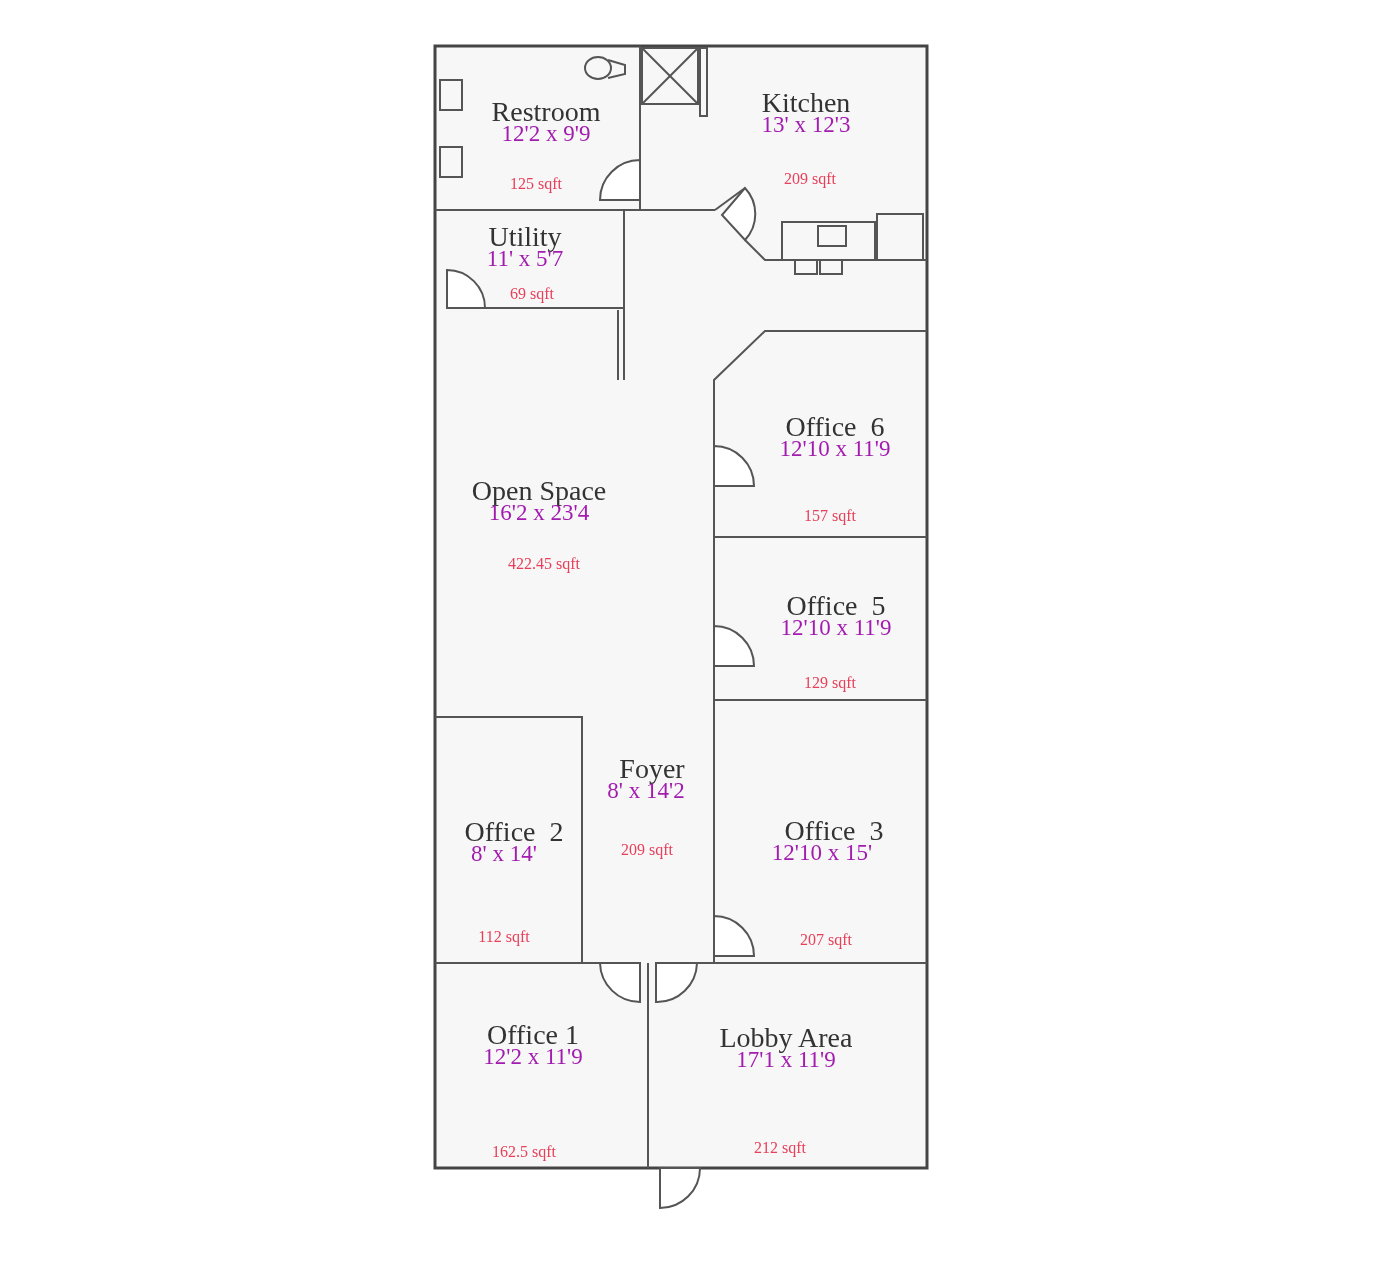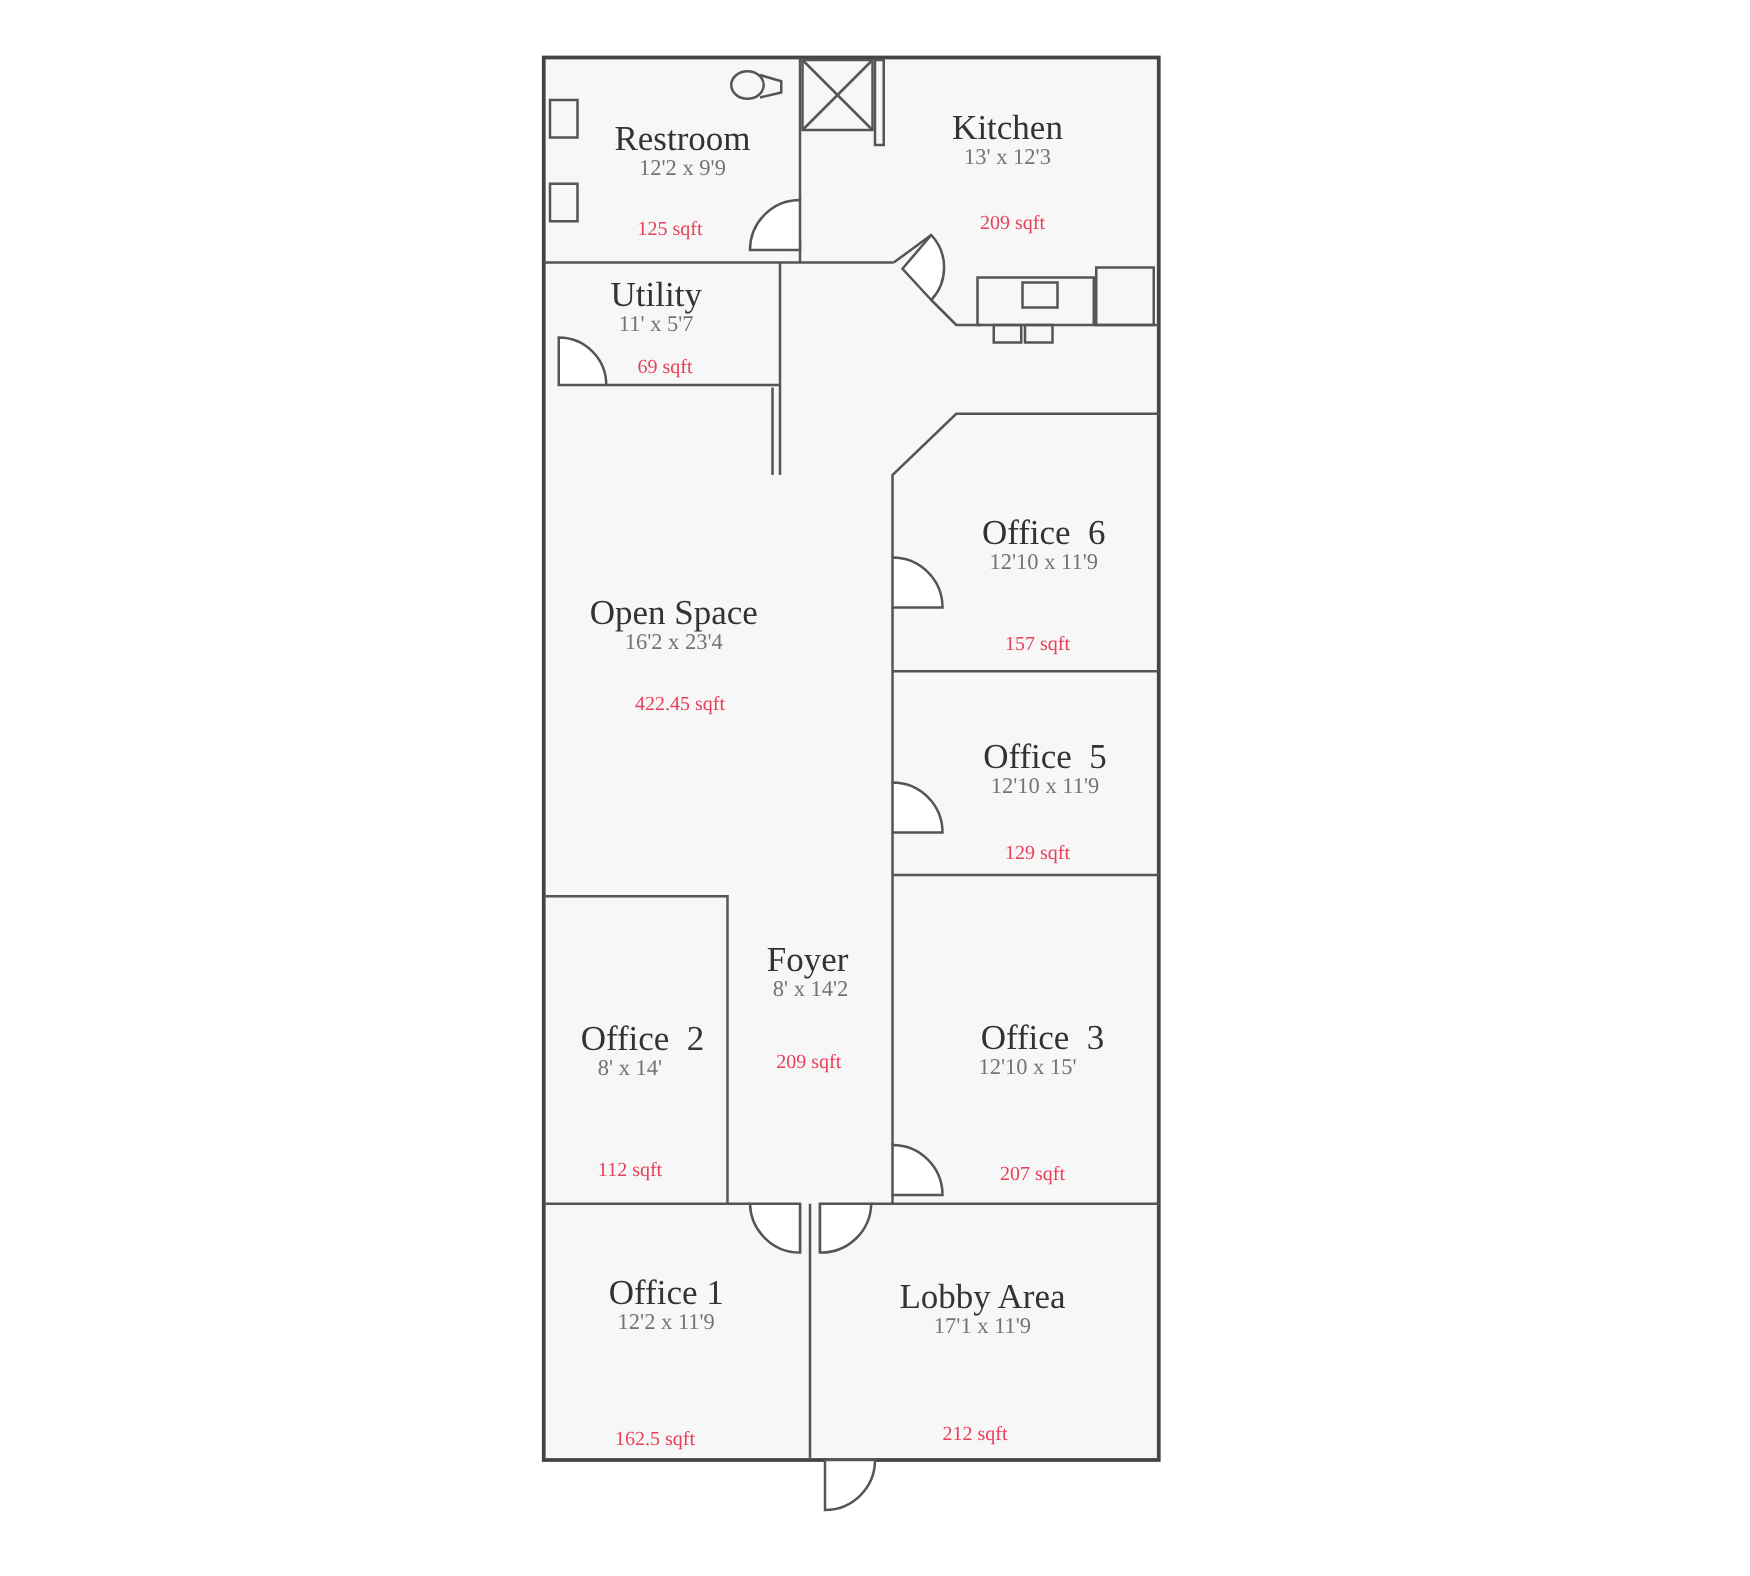--- a/index.html
+++ b/index.html
@@ -1,20 +1,20 @@
 <!DOCTYPE html>
 <html><head>
 <meta charset="utf-8">
 <style>
   html, body { margin:0; padding:0; background:#ffffff; }
   body { width:1400px; height:1261px; position:relative; overflow:hidden; font-family:"Liberation Serif", serif; }
   #plan { position:absolute; left:0; top:0; }
   .room-label { position:absolute; text-align:center; transform:translateX(-50%); white-space:nowrap; }
   .room-name { color:#333333; font-size:28px; line-height:24px; }
-  .room-dim { color:#737373; font-size:18px; line-height:20px; }
+  .room-dim { color:#a21caf; font-size:23px; line-height:20px; }
   .room-area { color:#e8405a; font-size:16px; line-height:20px; position:absolute; transform:translateX(-50%); white-space:nowrap; }
 </style>
 </head>
 <body>
 
 <svg id="plan" width="1400" height="1261" viewBox="0 0 1400 1261" xmlns="http://www.w3.org/2000/svg">
 
   <rect x="435" y="46" width="492" height="1122" fill="#f7f7f7"></rect>
   <g fill="none" stroke="#444" stroke-width="3">
 

